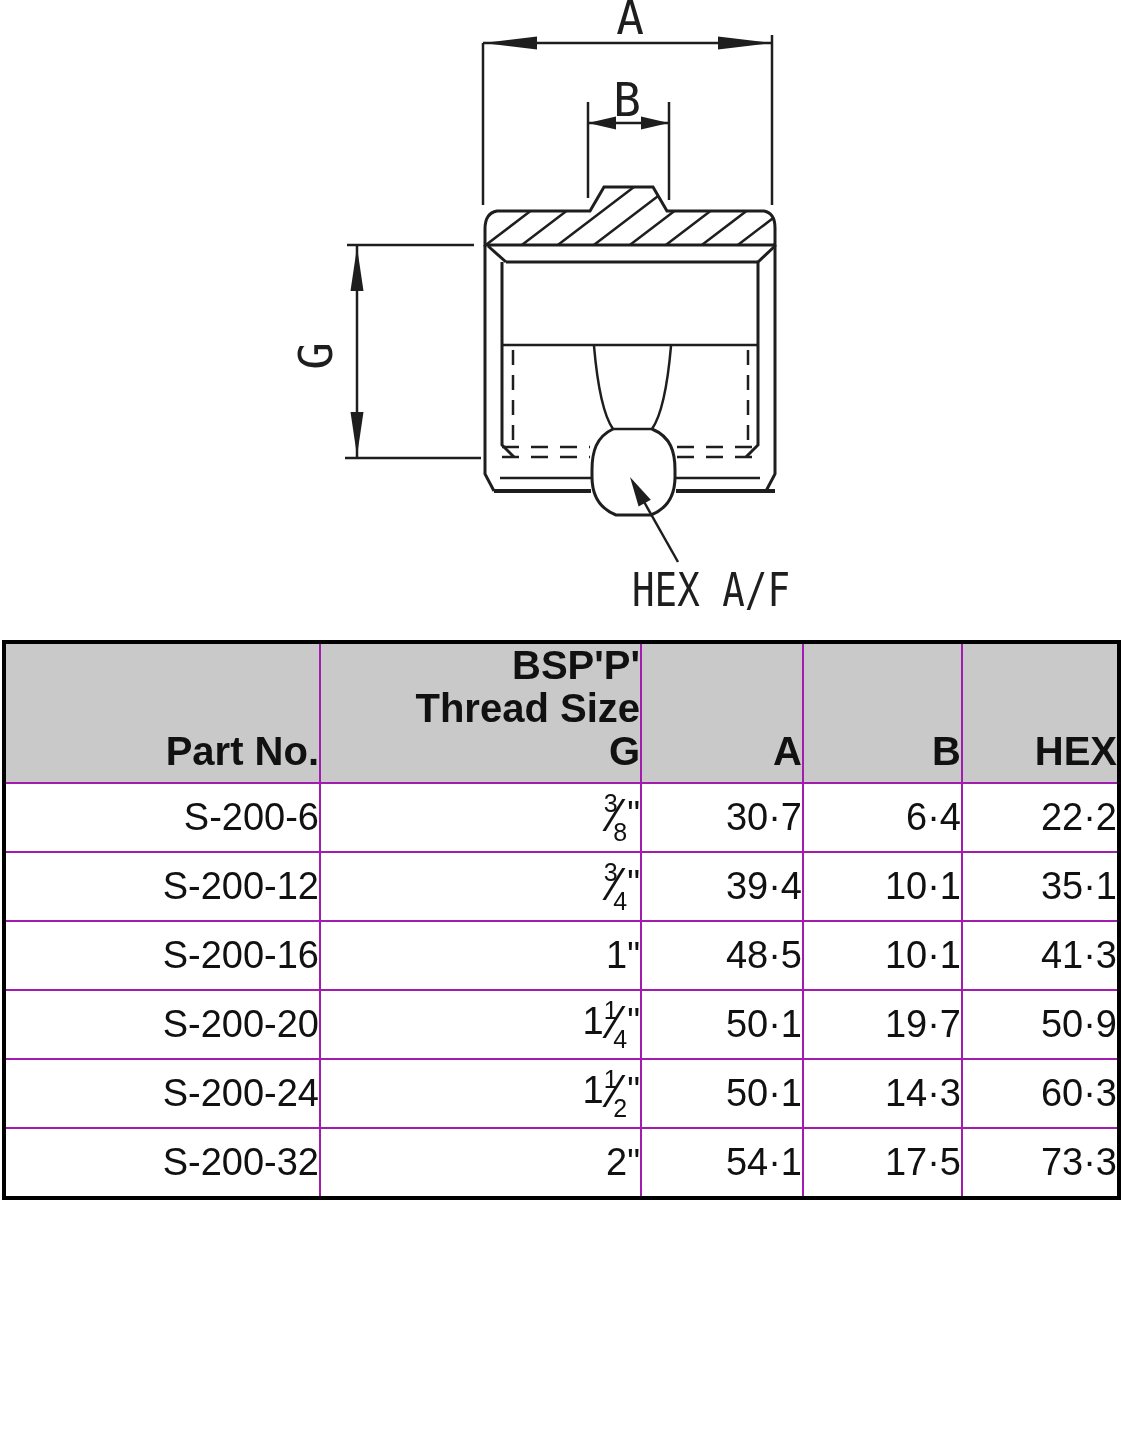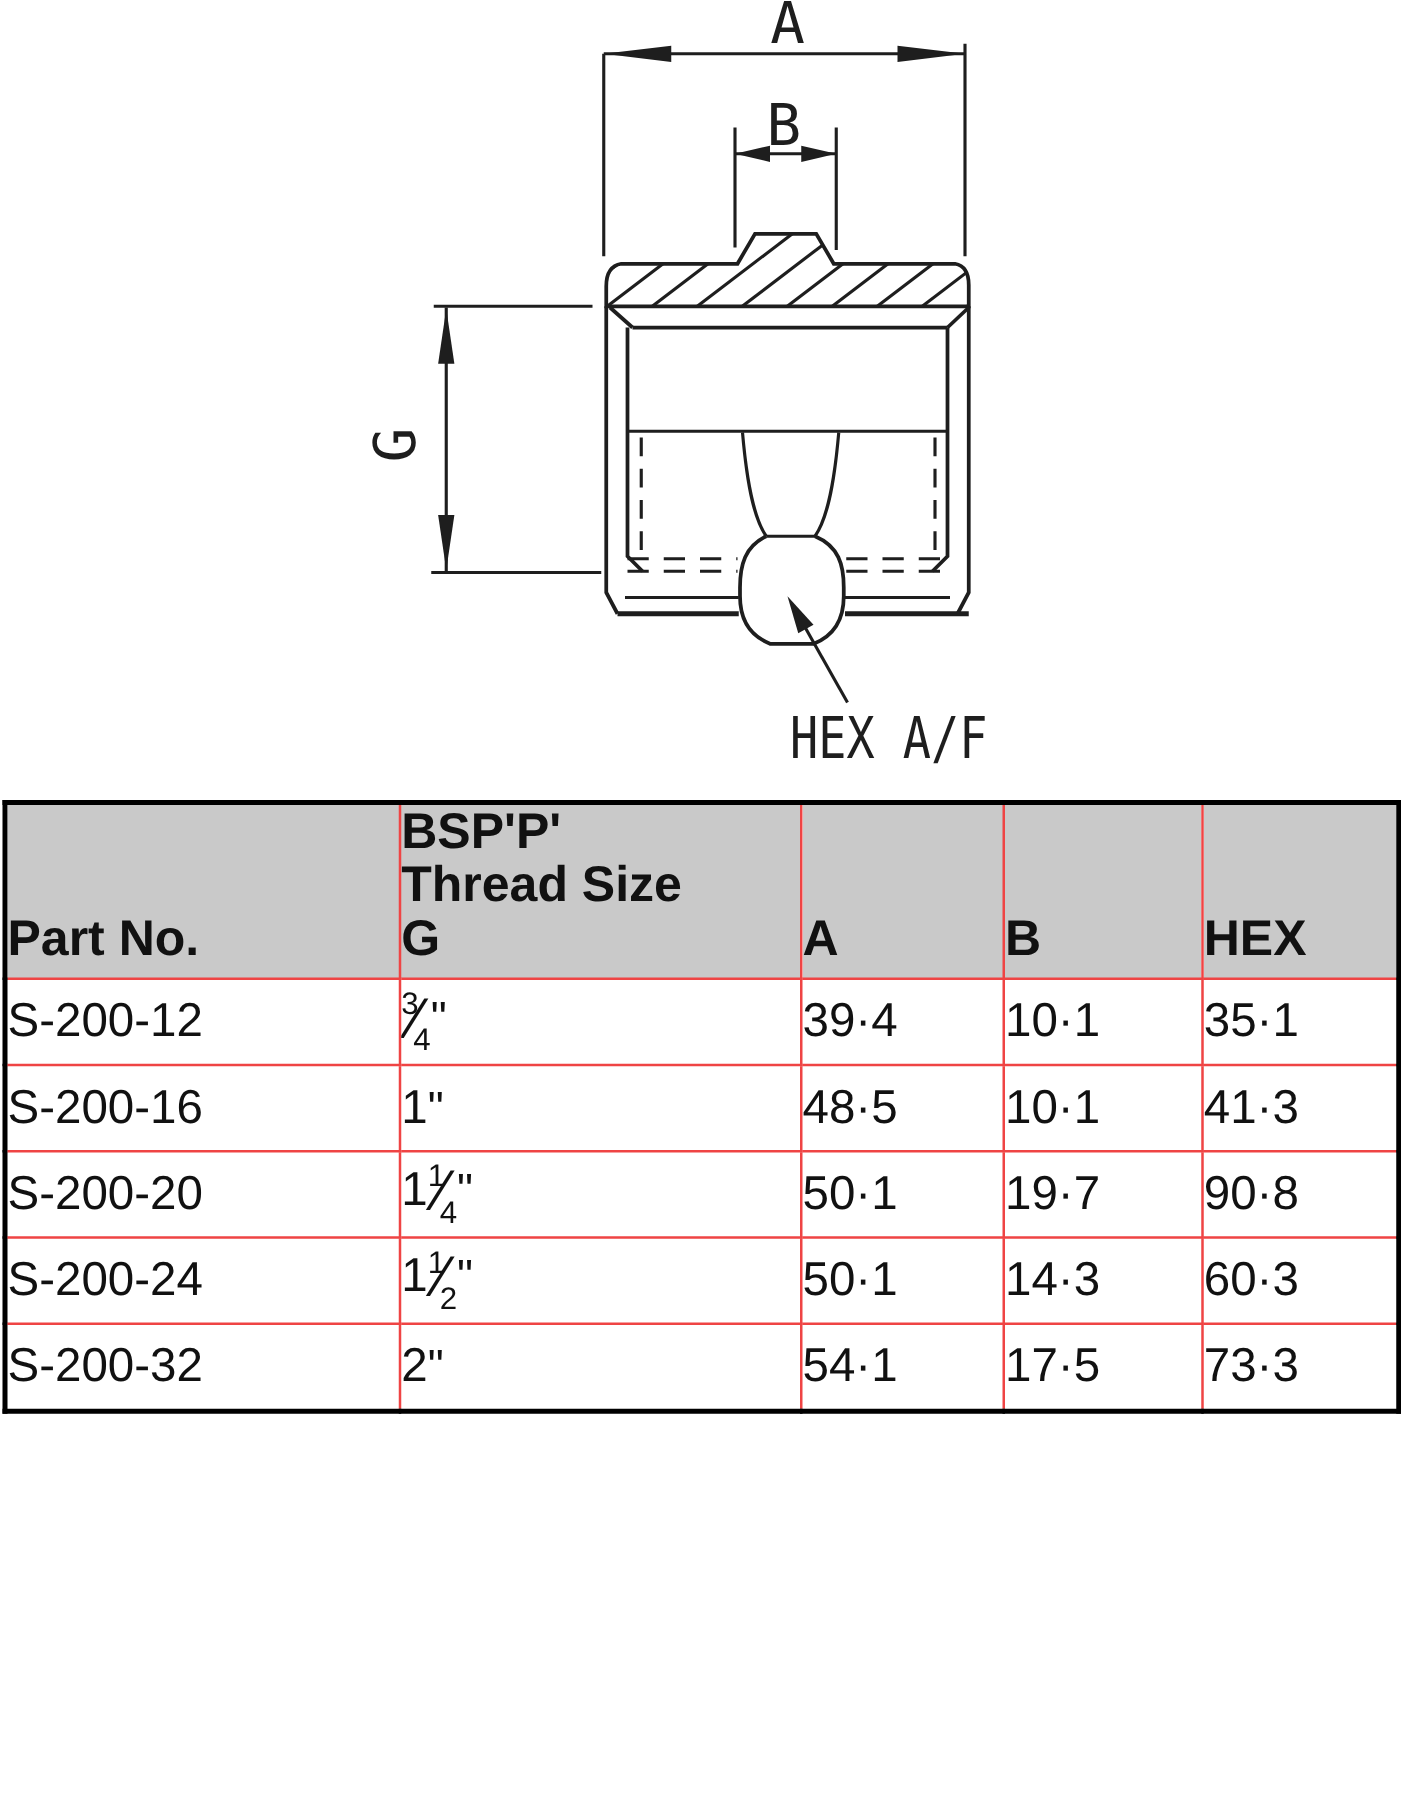--- a/index.html
+++ b/index.html
@@ -13,22 +13,22 @@
   }
   .drawing{position:absolute;left:0;top:0;}
   .dims-table{
     position:absolute;left:2px;top:640px;
     width:1115px;
     border-collapse:collapse;
     table-layout:fixed;
     border:4px solid #000;
   }
   .dims-table th,.dims-table td{
-    border:2px solid #ef4444;
-    text-align:left;
+    border:2px solid #a21caf;
+    text-align:right;
     padding:0;
     overflow:hidden;
     white-space:nowrap;
   }
   .dims-table thead th{
     background:var(--header-bg,#c9c9c9);
     height:126px;
     vertical-align:bottom;
     padding-bottom:8px;
     font-size:40px;
@@ -168,20 +168,27 @@
           <span class="hdr-line">G</span>
         </th>
         <th>A</th>
         <th>B</th>
         <th>HEX</th>
       </tr>
     </thead>
     <tbody id="rows">
 
 
+    <tr>
+      <td>S-200-6</td>
+      <td><span class="fnum">3</span><span class="fslash">⁄</span><span class="fden">8</span><span class="unit">"</span></td>
+      <td>30·7</td>
+      <td>6·4</td>
+      <td>22·2</td>
+    </tr>
 
 
 
     <tr>
       <td>S-200-12</td>
       <td><span class="fnum">3</span><span class="fslash">⁄</span><span class="fden">4</span><span class="unit">"</span></td>
       <td>39·4</td>
       <td>10·1</td>
       <td>35·1</td>
     </tr>
@@ -192,21 +199,21 @@
       <td>48·5</td>
       <td>10·1</td>
       <td>41·3</td>
     </tr>
 
     <tr>
       <td>S-200-20</td>
       <td><span class="whole">1</span><span class="fnum">1</span><span class="fslash">⁄</span><span class="fden">4</span><span class="unit">"</span></td>
       <td>50·1</td>
       <td>19·7</td>
-      <td>90·8</td>
+      <td>50·9</td>
     </tr>
 
     <tr>
       <td>S-200-24</td>
       <td><span class="whole">1</span><span class="fnum">1</span><span class="fslash">⁄</span><span class="fden">2</span><span class="unit">"</span></td>
       <td>50·1</td>
       <td>14·3</td>
       <td>60·3</td>
     </tr>
 

